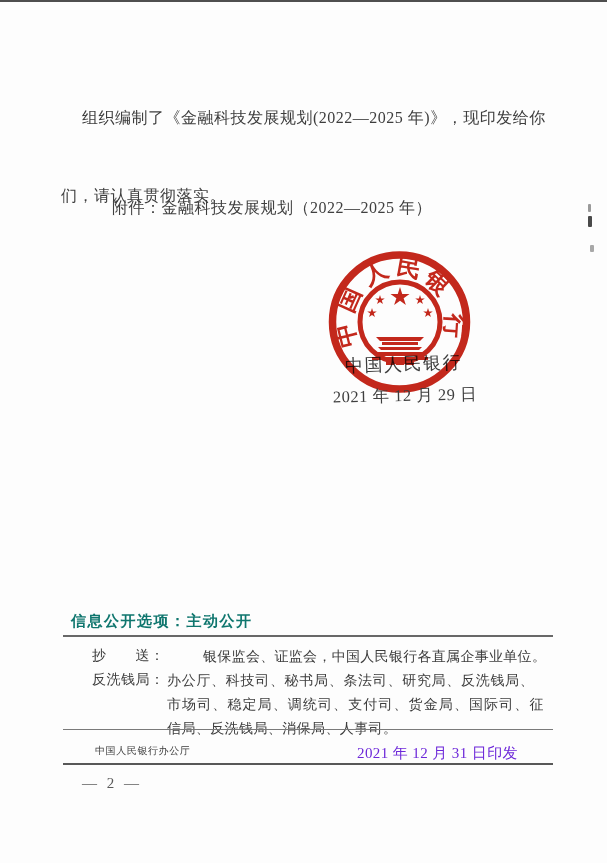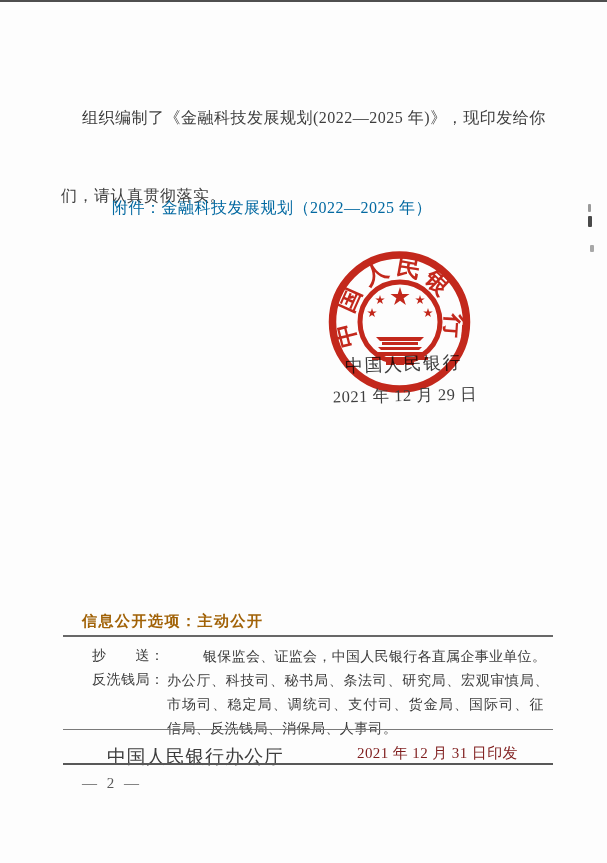--- a/index.html
+++ b/index.html
@@ -21,21 +21,21 @@
     background: #4f4f4f;
   }
   .abs { position: absolute; white-space: nowrap; }
   .body-text {
     font-size: 16px;
     letter-spacing: 0.5px;
     color: #3d3d3d;
   }
   .line1 { left: 82px; top: 108px; }
   .line2 { left: 61px; top: 142px; margin-top: 44px; }
-  .attachment { left: 112px; top: 198px; font-size: 16px; letter-spacing: 0.5px; color: #0369a1; font-family: Liberation Serif, serif; }
+  .attachment { left: 112px; top: 198px; font-size: 16px; letter-spacing: 0.5px; color: #404040; font-family: Liberation Serif, serif; }
 
   
   .seal-name-under {
     left: 345px; top: 352px;
     font-size: 18px; letter-spacing: 1.5px;
     color: #3c3c3c;
     transform: rotate(-2deg);
     z-index: 1;
   }
   .seal-svg {
@@ -47,42 +47,42 @@
   .seal-date {
     left: 333px; top: 385px;
     font-size: 16.5px; letter-spacing: 0.5px;
     color: #3e3e3e;
     transform: rotate(-1.2deg);
     z-index: 3;
   }
 
   
   .disclosure {
-    left: 82px; top: 612px;
+    left: 71px; top: 612px;
     font-family: "Liberation Sans", "DejaVu Sans", sans-serif;
     font-weight: bold;
     font-size: 15px; letter-spacing: 1.5px;
-    color: #a16207;
+    color: #0f766e;
   }
   .rule { position: absolute; left: 63px; width: 490px; background: #686868; }
   .rule-1 { top: 635px; height: 2px; }
   .rule-2 { top: 729px; height: 1px; background: #7a7a7a; }
   .rule-3 { top: 763px; height: 2px; background: #585858; }
 
   .footer-label { font-size: 14px; letter-spacing: 0.5px; color: #3d3d3d; }
   .footer-content { font-size: 14px; color: #3d3d3d; }
   .cc-label { left: 92px; top: 647px; }
   .cc-content { left: 167px; top: 648px; letter-spacing: 0.3px; margin-left: 36px; }
   .internal-label { left: 92px; top: 671px; }
   .internal-1 { left: 167px; top: 672px; letter-spacing: 0.7px; }
   .internal-2 { left: 167px; top: 696px; letter-spacing: 1.1px; }
   .internal-3 { left: 167px; top: 720px; letter-spacing: 0.4px; }
 
-  .issuer { left: 95px; top: 744px; font-size: 19px; letter-spacing: 0.6px; color: #3d3d3d; margin-left: 12px; }
-  .print-date { right: 89px; top: 744px; font-size: 15px; letter-spacing: 0.4px; color: #7f1d1d; text-align: right; }
+  .issuer { left: 95px; top: 744px; font-size: 10px; letter-spacing: 0.6px; color: #3d3d3d; }
+  .print-date { right: 89px; top: 744px; font-size: 15px; letter-spacing: 0.4px; color: #6d28d9; text-align: right; }
   .page-number { left: 82px; top: 775px; font-size: 15px; letter-spacing: 3px; color: #5a5a5a; }
 
   
   .artifact { position: absolute; border-radius: 1px; }
   .artifact-1 { left: 588px; top: 204px; width: 3px; height: 8px; background: #9a9a9a; }
   .artifact-2 { left: 588px; top: 216px; width: 4px; height: 11px; background: #4a4a4a; }
   .artifact-3 { left: 590px; top: 245px; width: 4px; height: 7px; background: #a8a8a8; }
 </style>
 </head>
 <body>
@@ -136,21 +136,21 @@
 
   <div class="abs seal-date">2021 年 12 月 29 日</div>
 
   <div class="abs disclosure">信息公开选项：主动公开</div>
   <div class="rule rule-1"></div>
 
   <div class="abs footer-label cc-label">抄　　送：</div>
   <div class="abs footer-content cc-content">银保监会、证监会，中国人民银行各直属企事业单位。</div>
 
   <div class="abs footer-label internal-label">反洗钱局：</div>
-  <div class="abs footer-content internal-1">办公厅、科技司、秘书局、条法司、研究局、宏观审慎局、</div>
+  <div class="abs footer-content internal-1">办公厅、科技司、秘书局、条法司、研究局、反洗钱局、</div>
   <div class="abs footer-content internal-2">市场司、稳定局、调统司、支付司、货金局、国际司、征</div>
   <div class="abs footer-content internal-3">信局、反洗钱局、消保局、人事司。</div>
 
   <div class="rule rule-2"></div>
 
   <div class="abs issuer">中国人民银行办公厅</div>
   <div class="abs print-date">2021 年 12 月 31 日印发</div>
 
   <div class="rule rule-3"></div>
 

